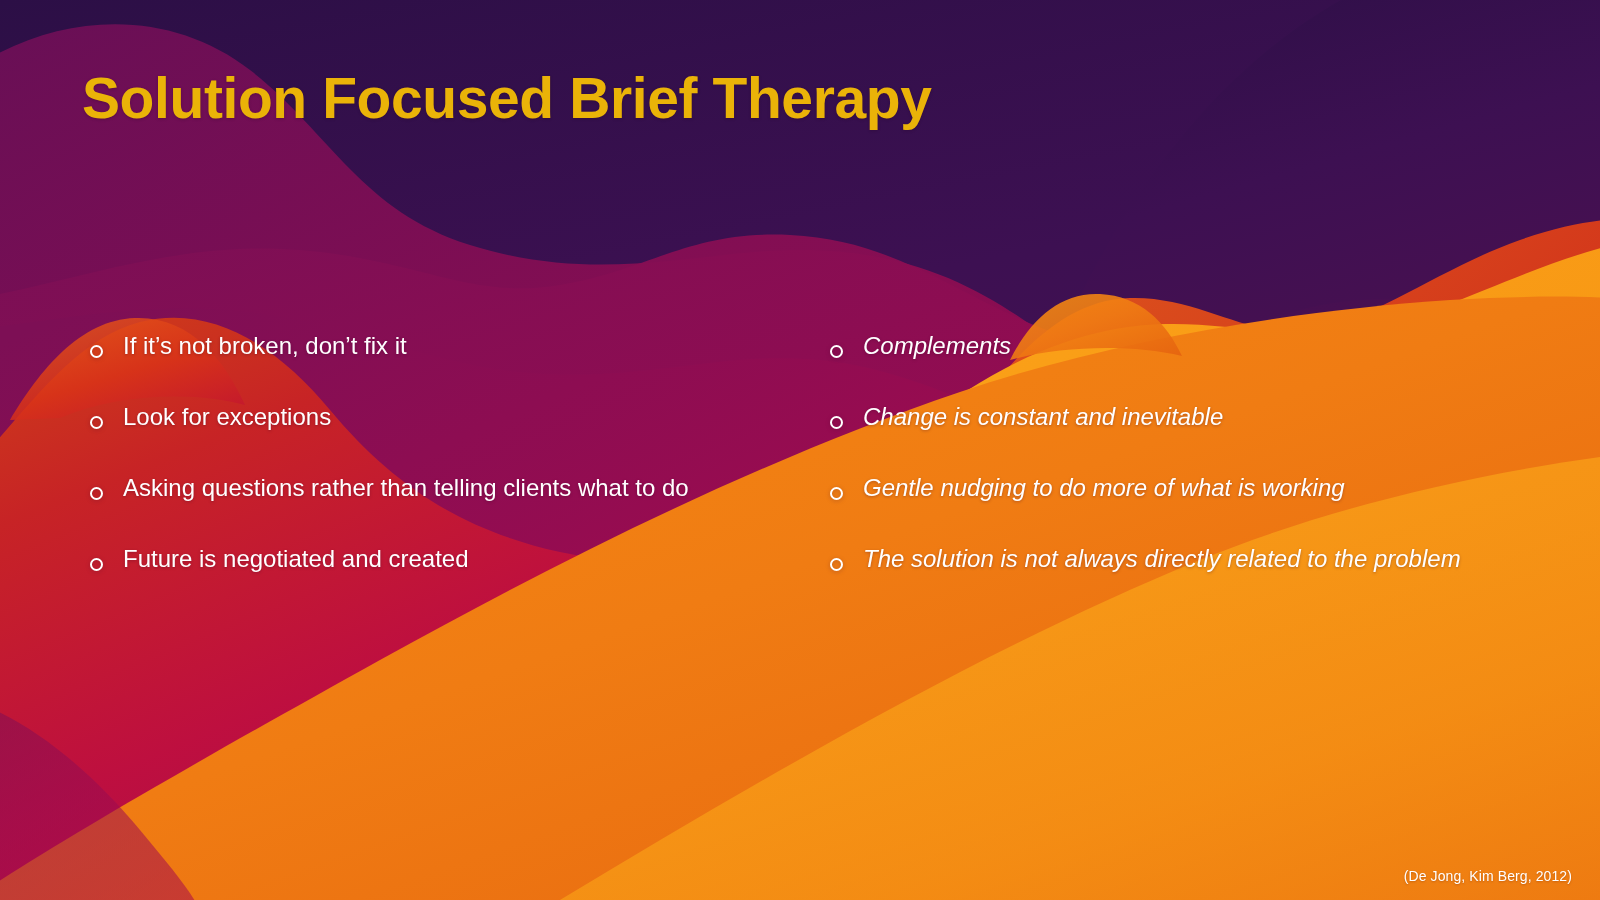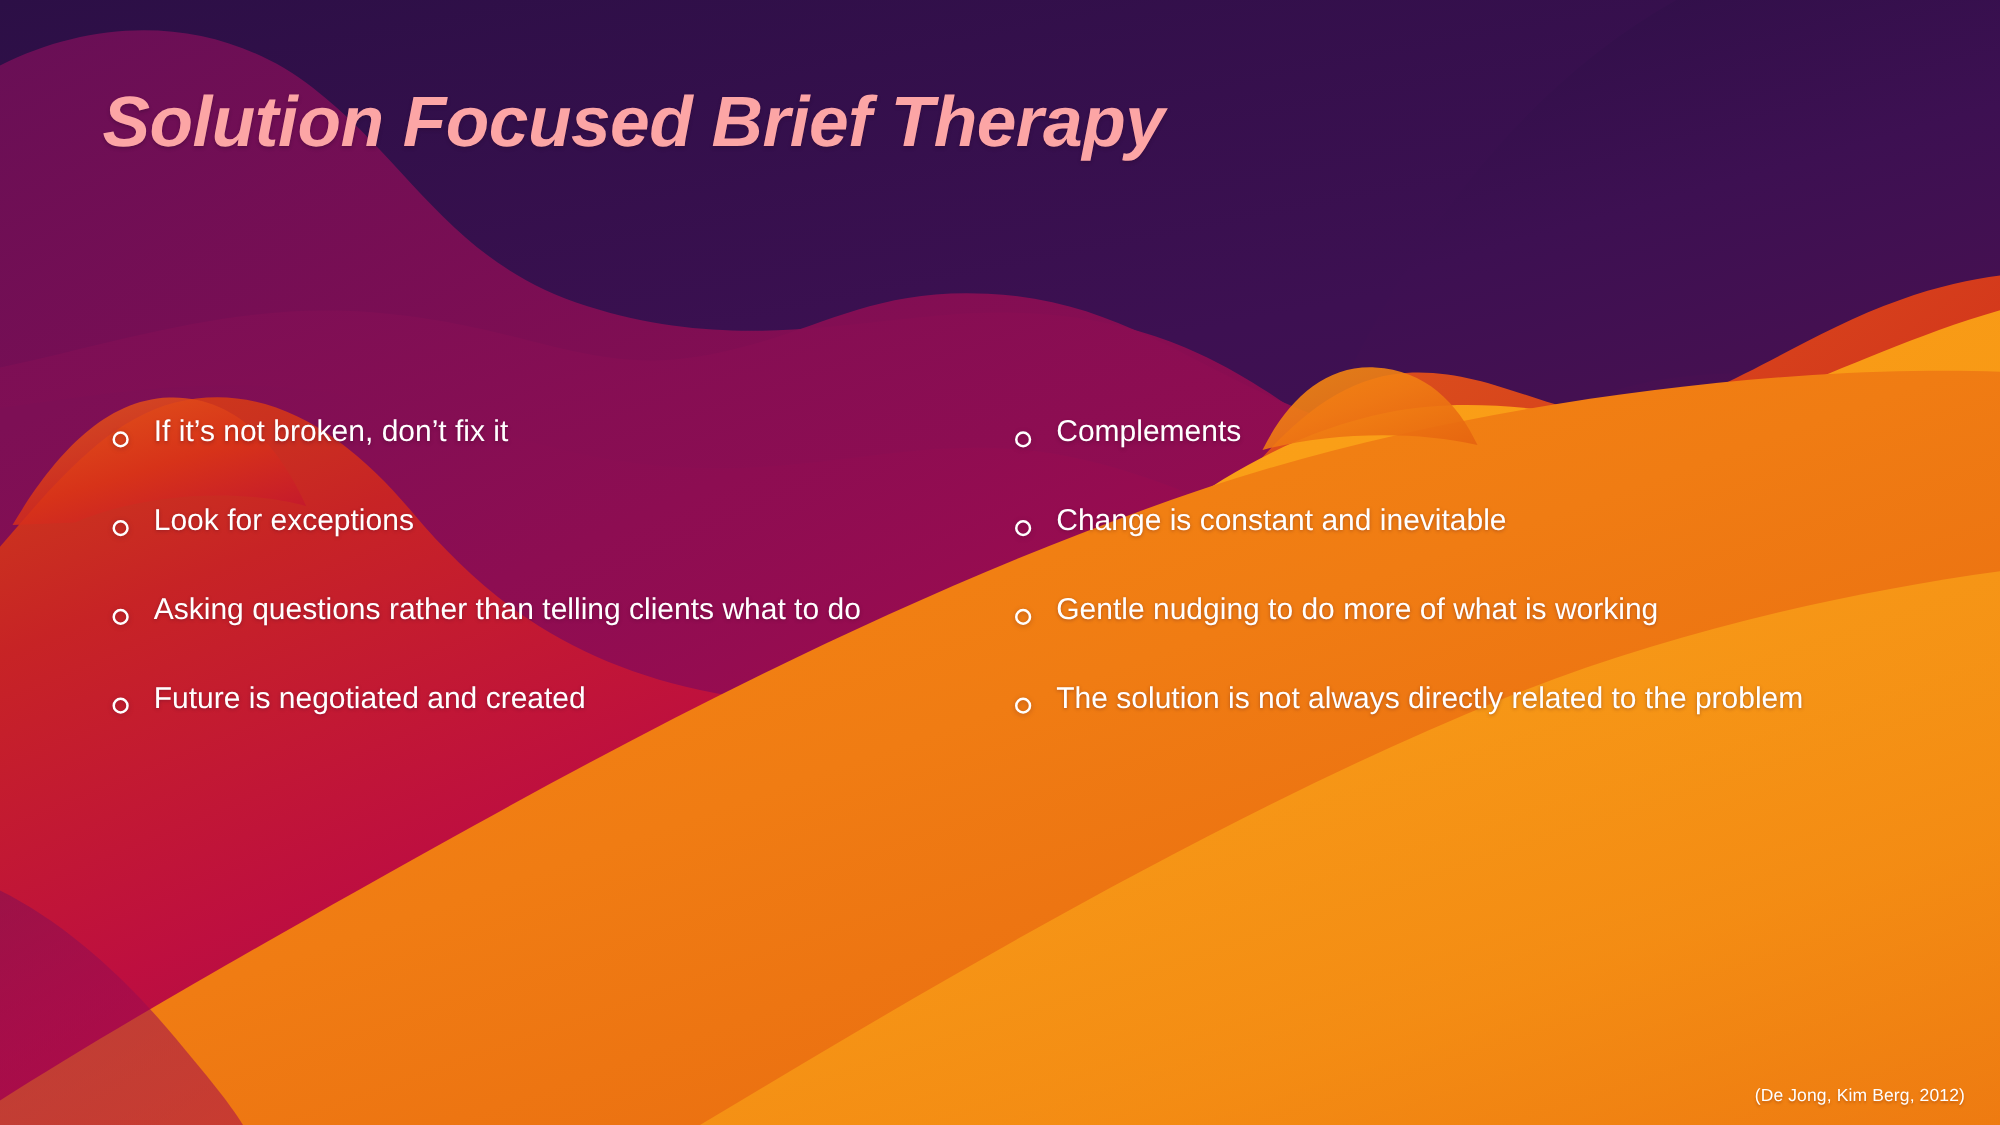--- a/index.html
+++ b/index.html
@@ -42,24 +42,23 @@
     left: 82px;
     top: 68px;
     width: 1200px;
   }
 
   .slide-title {
     margin: 0;
     font-size: 57px;
     font-weight: bold;
     line-height: 1.08;
-    color: #fca5a5;
+    color: #eab308;
     letter-spacing: -0.4px;
     text-shadow: 0 1px 3px rgba(40, 5, 40, 0.30);
-    font-style: italic;
   }
 
   .slide-subtitle {
     margin: 6px 0 0 0;
     font-size: 36px;
     font-weight: bold;
     line-height: 1.1;
     color: #ffffff;
     letter-spacing: -0.2px;
     text-shadow: 0 1px 3px rgba(40, 5, 40, 0.30);
@@ -76,26 +75,27 @@
 
   .col {
     box-sizing: border-box;
   }
   .col-left  { width: 800px; padding-left: 78px;  padding-right: 40px; }
   .col-right { width: 800px; padding-left: 818px; padding-right: 40px;
                margin-left: -800px; }
   
   .col-right {
     position: absolute;
-    left: 800px;
+    left: 818px;
     top: 0;
     width: 700px;
     margin-left: 0;
     padding-left: 0;
     padding-right: 0;
+    font-style: italic;
   }
 
   ul.bullets {
     list-style: none;
     margin: 0;
     padding: 0;
   }
 
   ul.bullets > li {
     position: relative;

